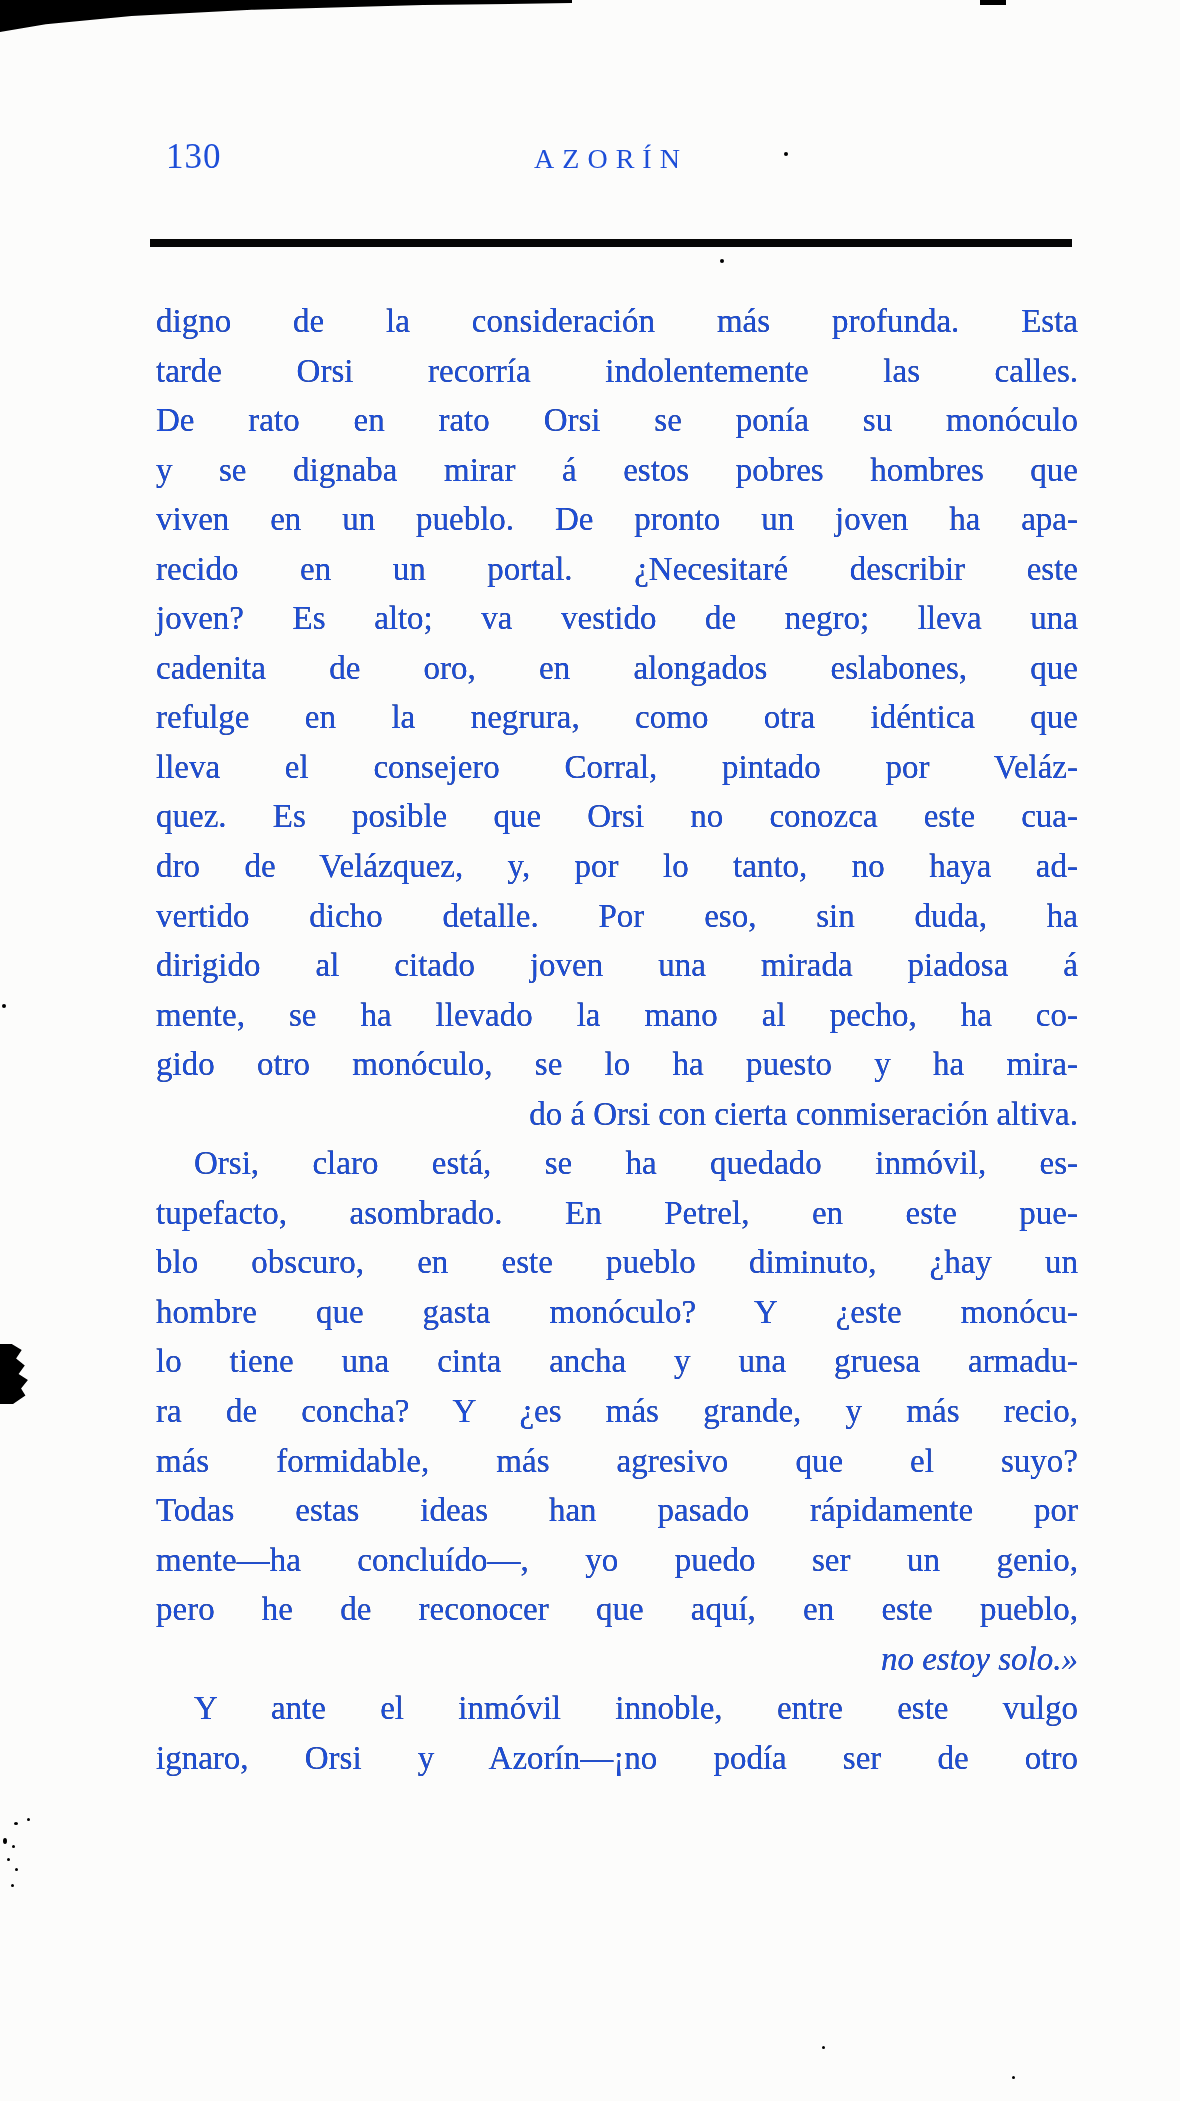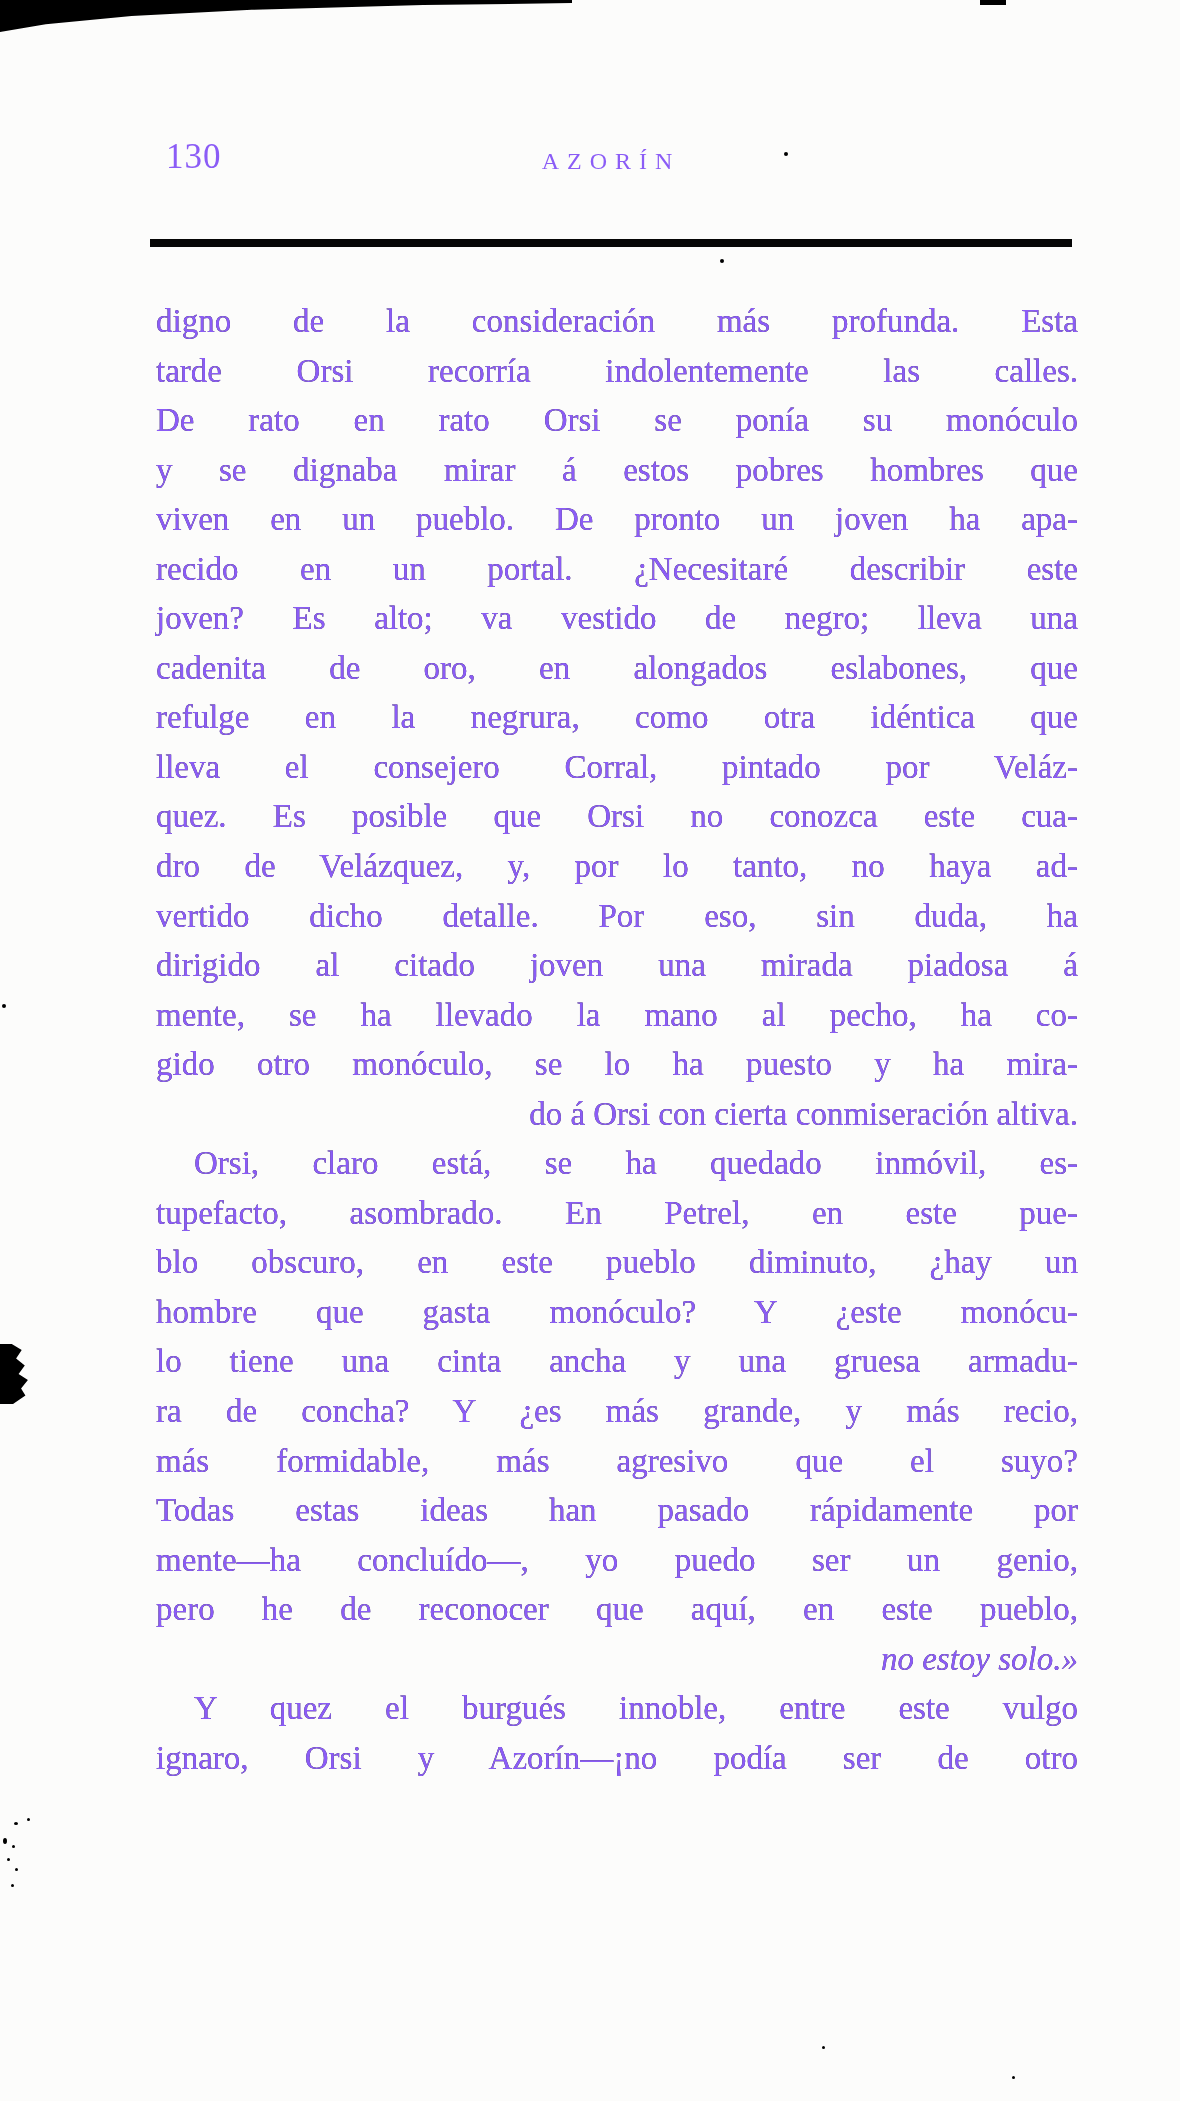--- a/index.html
+++ b/index.html
@@ -2,21 +2,21 @@
 <html><head>
 <meta charset="utf-8">
 <style>
   html, body { margin: 0; padding: 0; background: #ffffff; }
   .page {
     position: relative;
     width: 1180px;
     height: 2101px;
     background: #fcfcfb;
     font-family: "Liberation Serif", "DejaVu Serif", serif;
-    color: #8b5cf6;
+    color: #1d4ed8;
     overflow: hidden;
   }
   
   .artifact { position: absolute; background: #000; }
   .top-bar {
     left: 0; top: 0; width: 572px; height: 34px;
     clip-path: polygon(0 0, 100% 0, 100% 9%, 74% 15%, 44% 29%, 23% 47%, 8% 71%, 0 94%);
   }
   .top-dash { left: 980px; top: 0; width: 26px; height: 5px; }
   .margin-blob {
@@ -27,21 +27,21 @@
   
   .page-header {
     position: absolute; left: 150px; top: 132px; width: 922px; height: 46px;
   }
   .page-number {
     position: absolute; left: 16px; bottom: 1px;
     font-size: 35px; letter-spacing: 1px;
   }
   .header-title {
     position: absolute; left: 0; right: 0; bottom: 3px;
-    text-align: center; font-size: 24px; letter-spacing: 8px;
+    text-align: center; font-size: 28px; letter-spacing: 8px;
   }
   .header-rule {
     position: absolute; left: 150px; top: 239px; width: 922px; height: 8px;
     background: #060606;
   }
   
   .body-text {
     position: absolute; left: 156px; top: 297px; width: 922px;
     font-size: 33px; line-height: 49.55px;
     text-shadow: 0 0 0.6px rgba(0,0,0,0.85);
@@ -100,17 +100,17 @@
       <div class="line">tupefacto, asombrado. En Petrel, en este pue-</div>
       <div class="line">blo obscuro, en este pueblo diminuto, ¿hay un</div>
       <div class="line">hombre que gasta monóculo? Y ¿este monócu-</div>
       <div class="line">lo tiene una cinta ancha y una gruesa armadu-</div>
       <div class="line">ra de concha? Y ¿es más grande, y más recio,</div>
       <div class="line">más formidable, más agresivo que el suyo?</div>
       <div class="line">Todas estas ideas han pasado rápidamente por</div>
       <div class="line">mente—ha concluído—, yo puedo ser un genio,</div>
       <div class="line">pero he de reconocer que aquí, en este pueblo,</div>
       <div class="line end italic">no estoy solo.»</div>
-      <div class="line indent">Y quez el burgués innoble, entre este vulgo</div>
+      <div class="line indent">Y ante el inmóvil innoble, entre este vulgo</div>
       <div class="line">ignaro, Orsi y Azorín—¡no podía ser de otro</div>
     </main>
 
 </div>
 
 </body></html>

